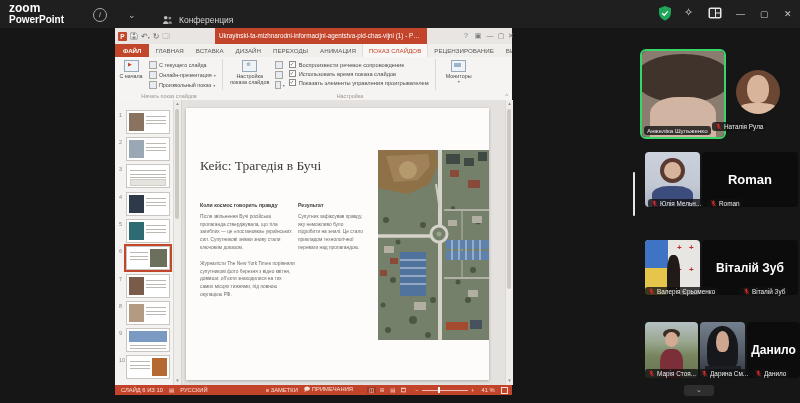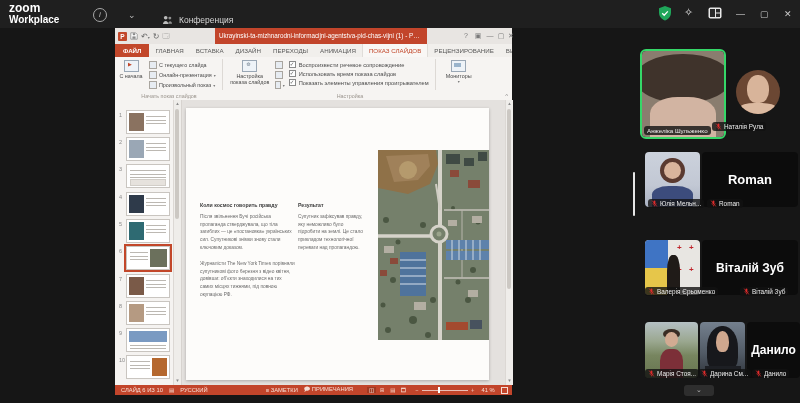--- a/index.html
+++ b/index.html
@@ -130,21 +130,21 @@
             color:#b9b9b9;font-size:7px;text-align:center;line-height:10px;}
 </style>
 </head>
 <body>
 
 <div id="app">
 
   <div class="topbar">
     <div class="logo">
       <div class="l1">zoom</div>
-      <div class="l2">Workplace</div>
+      <div class="l2">PowerPoint</div>
     </div>
     <div class="tb-ico info-circle" style="left:93px;">i</div>
     <div class="tb-ico" style="left:128px;top:9px;">⌄</div>
 
     <div class="tab" style="left:162px;">
       <svg class="ic" width="11" height="10" viewBox="0 0 12 11">
         <circle cx="4" cy="3" r="2" fill="#bdbdbd"></circle>
           <path d="M1 10c0-2 1.4-3.5 3-3.5S7 8 7 10z" fill="#bdbdbd"></path>
         <circle cx="8.6" cy="3.4" r="1.6" fill="#8f8f8f"></circle>
           <path d="M6.6 9.6c.2-1.8 1.2-2.8 2.3-2.8 1.1 0 2 1.2 2.1 2.8z" fill="#8f8f8f"></path>
@@ -381,20 +381,21 @@
             </div>
           </div>
         <div class="vscroll">
           <span class="arr" style="top:0;">▲</span>
           <span class="vthumb" style="top:9px;height:110px;"></span>
           <span class="arr" style="bottom:0;">▼</span>
         </div>
       </div>
 
       <div class="slide">
+        <div class="slide-title">Кейс: Трагедія в Бучі</div>
         <div class="colhead" style="left:14px;">Коли космос говорить правду</div>
         <div class="para" style="left:14px;top:105px;width:96px;">Після звільнення Бучі російська пропаганда стверджувала, що тіла загиблих — це «постановка» українських сил. Супутникові знімки знову стали ключовим доказом.</div>
         <div class="para" style="left:14px;top:152px;width:96px;">Журналісти The New York Times порівняли супутникові фото березня з відео квітня, довівши: об’єкти знаходилися на тих самих місцях тижнями, під повною окупацією РФ.</div>
         <div class="colhead" style="left:112px;">Результат</div>
         <div class="para" style="left:112px;top:105px;width:66px;">Супутник зафіксував правду, яку неможливо було підробити на землі. Це стало прикладом технологічної переваги над пропагандою.</div>
 
         <svg class="sat" viewBox="0 0 111 190" preserveAspectRatio="none">
           <rect width="111" height="190" fill="#75806b"></rect>
           <g fill="#44503c" opacity="0.85">
             <circle cx="8" cy="70" r="3"></circle>

